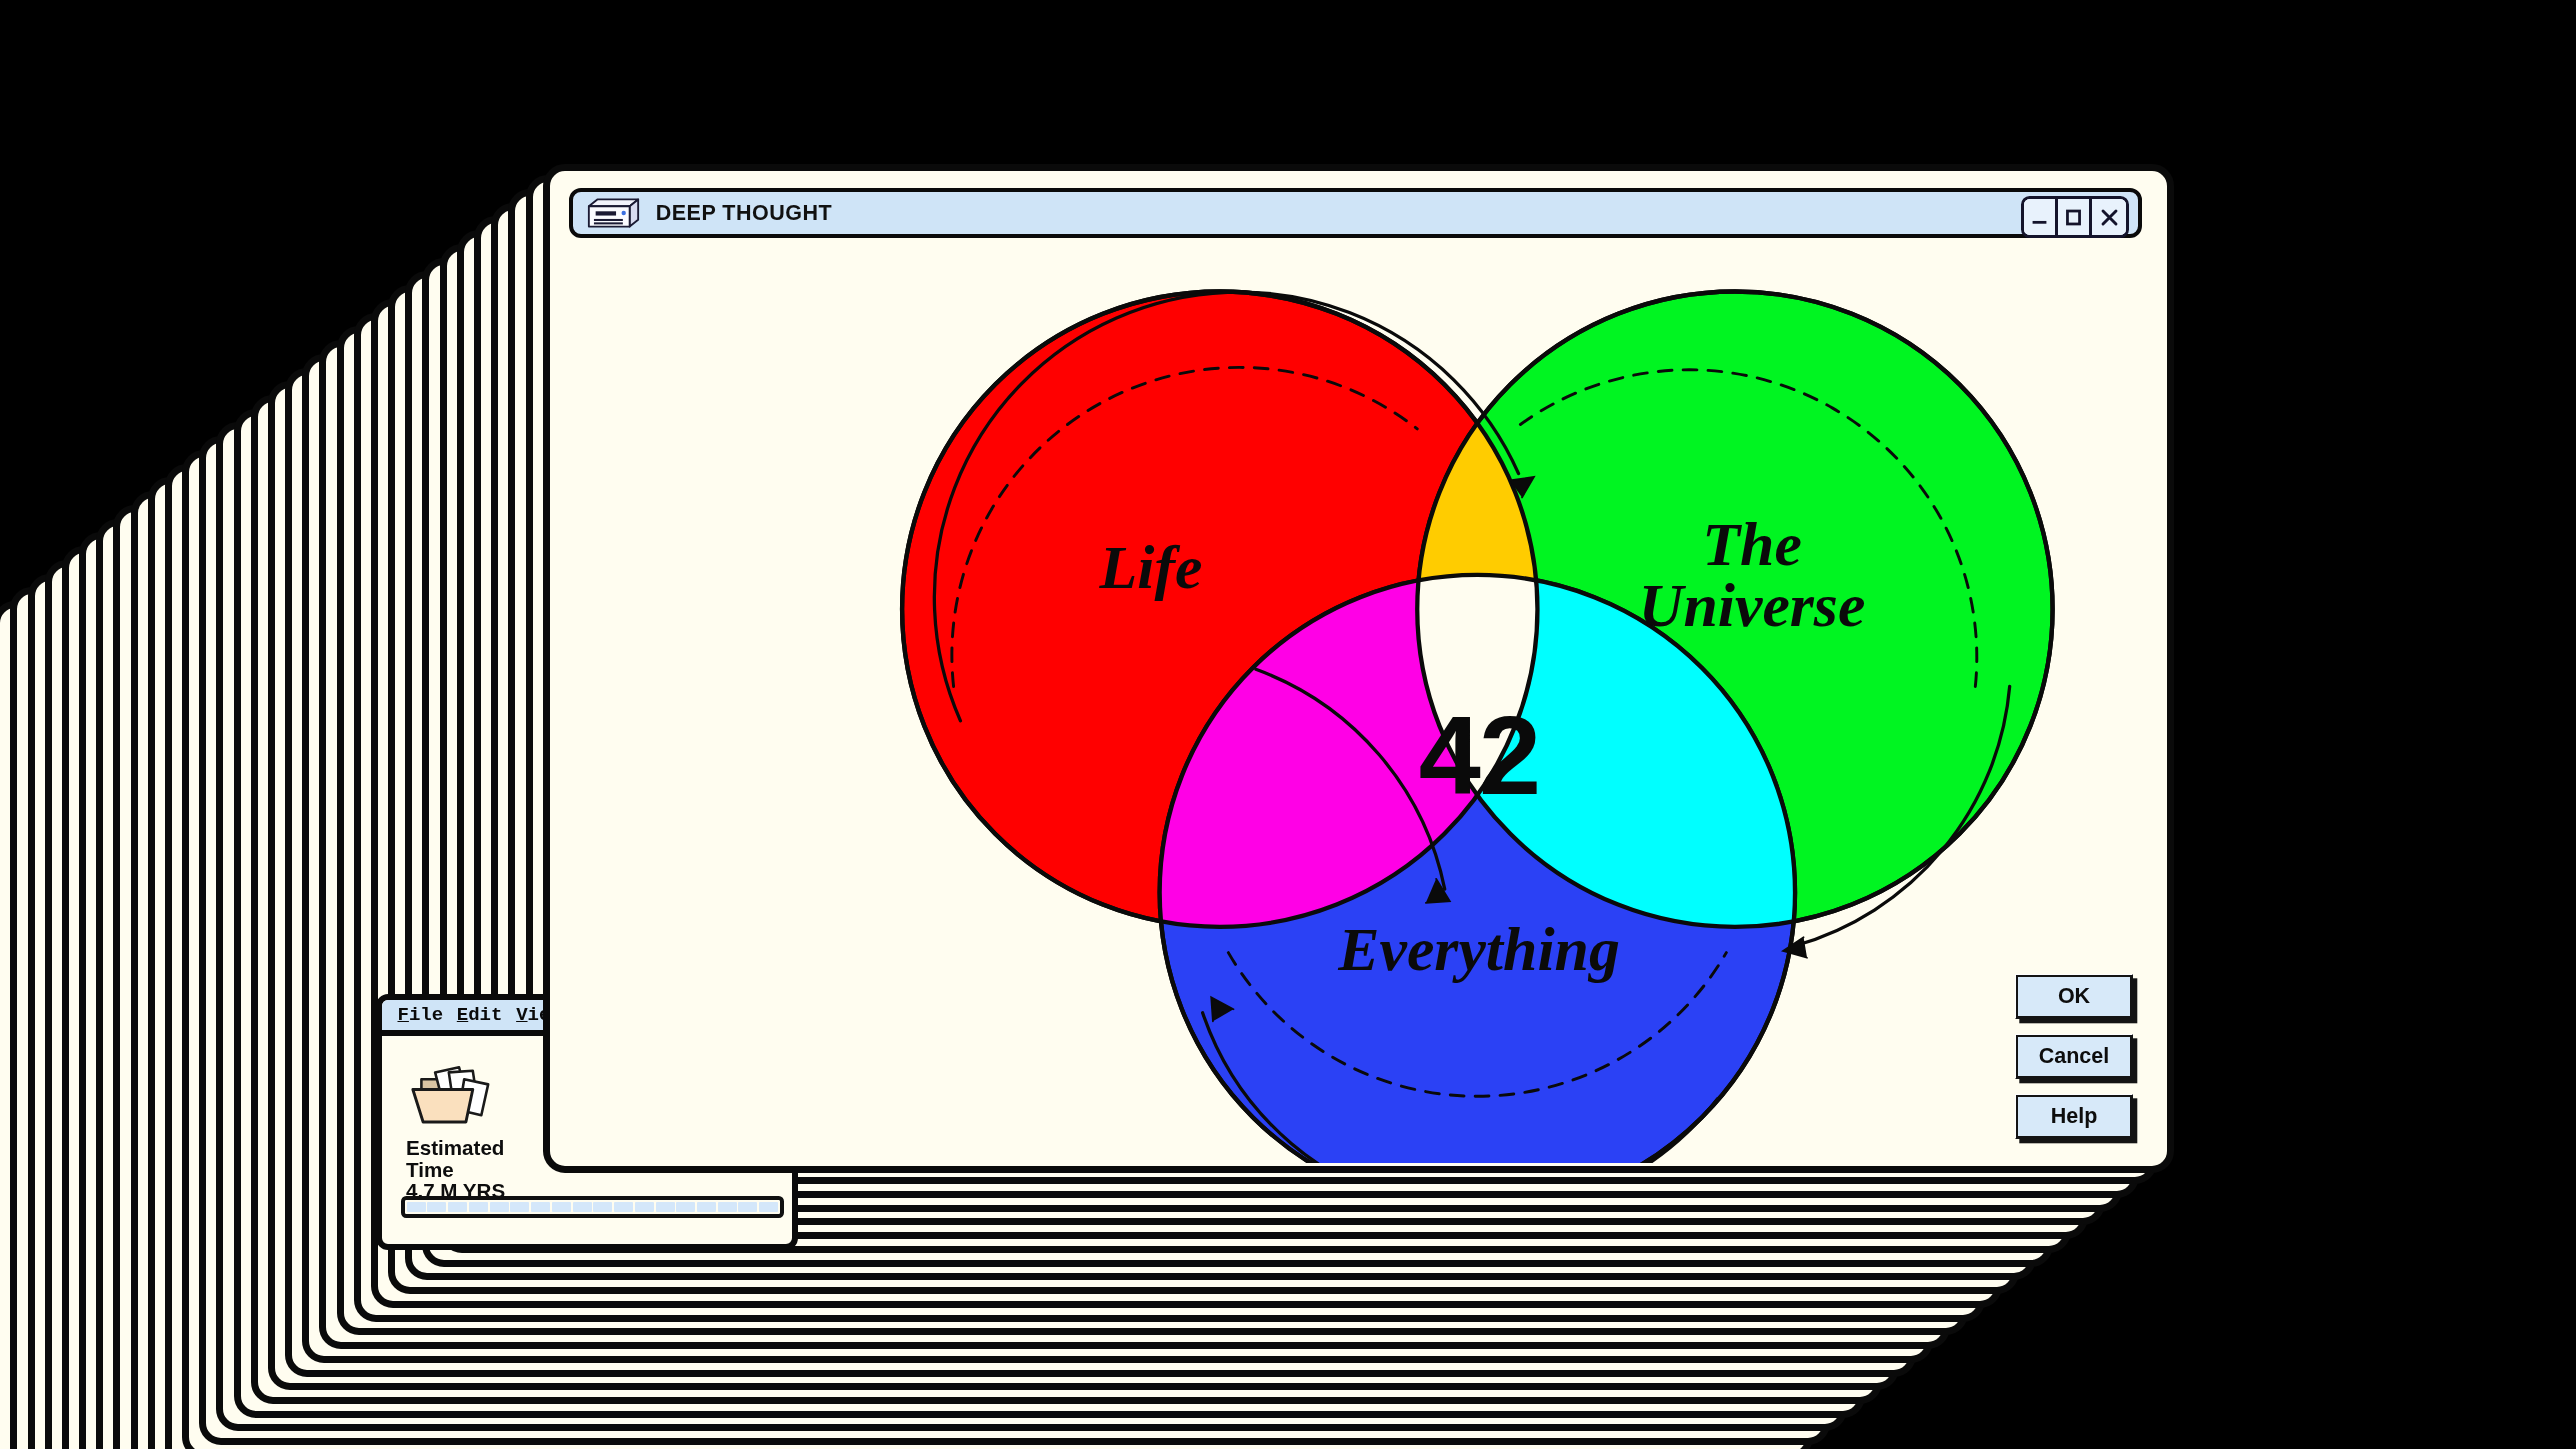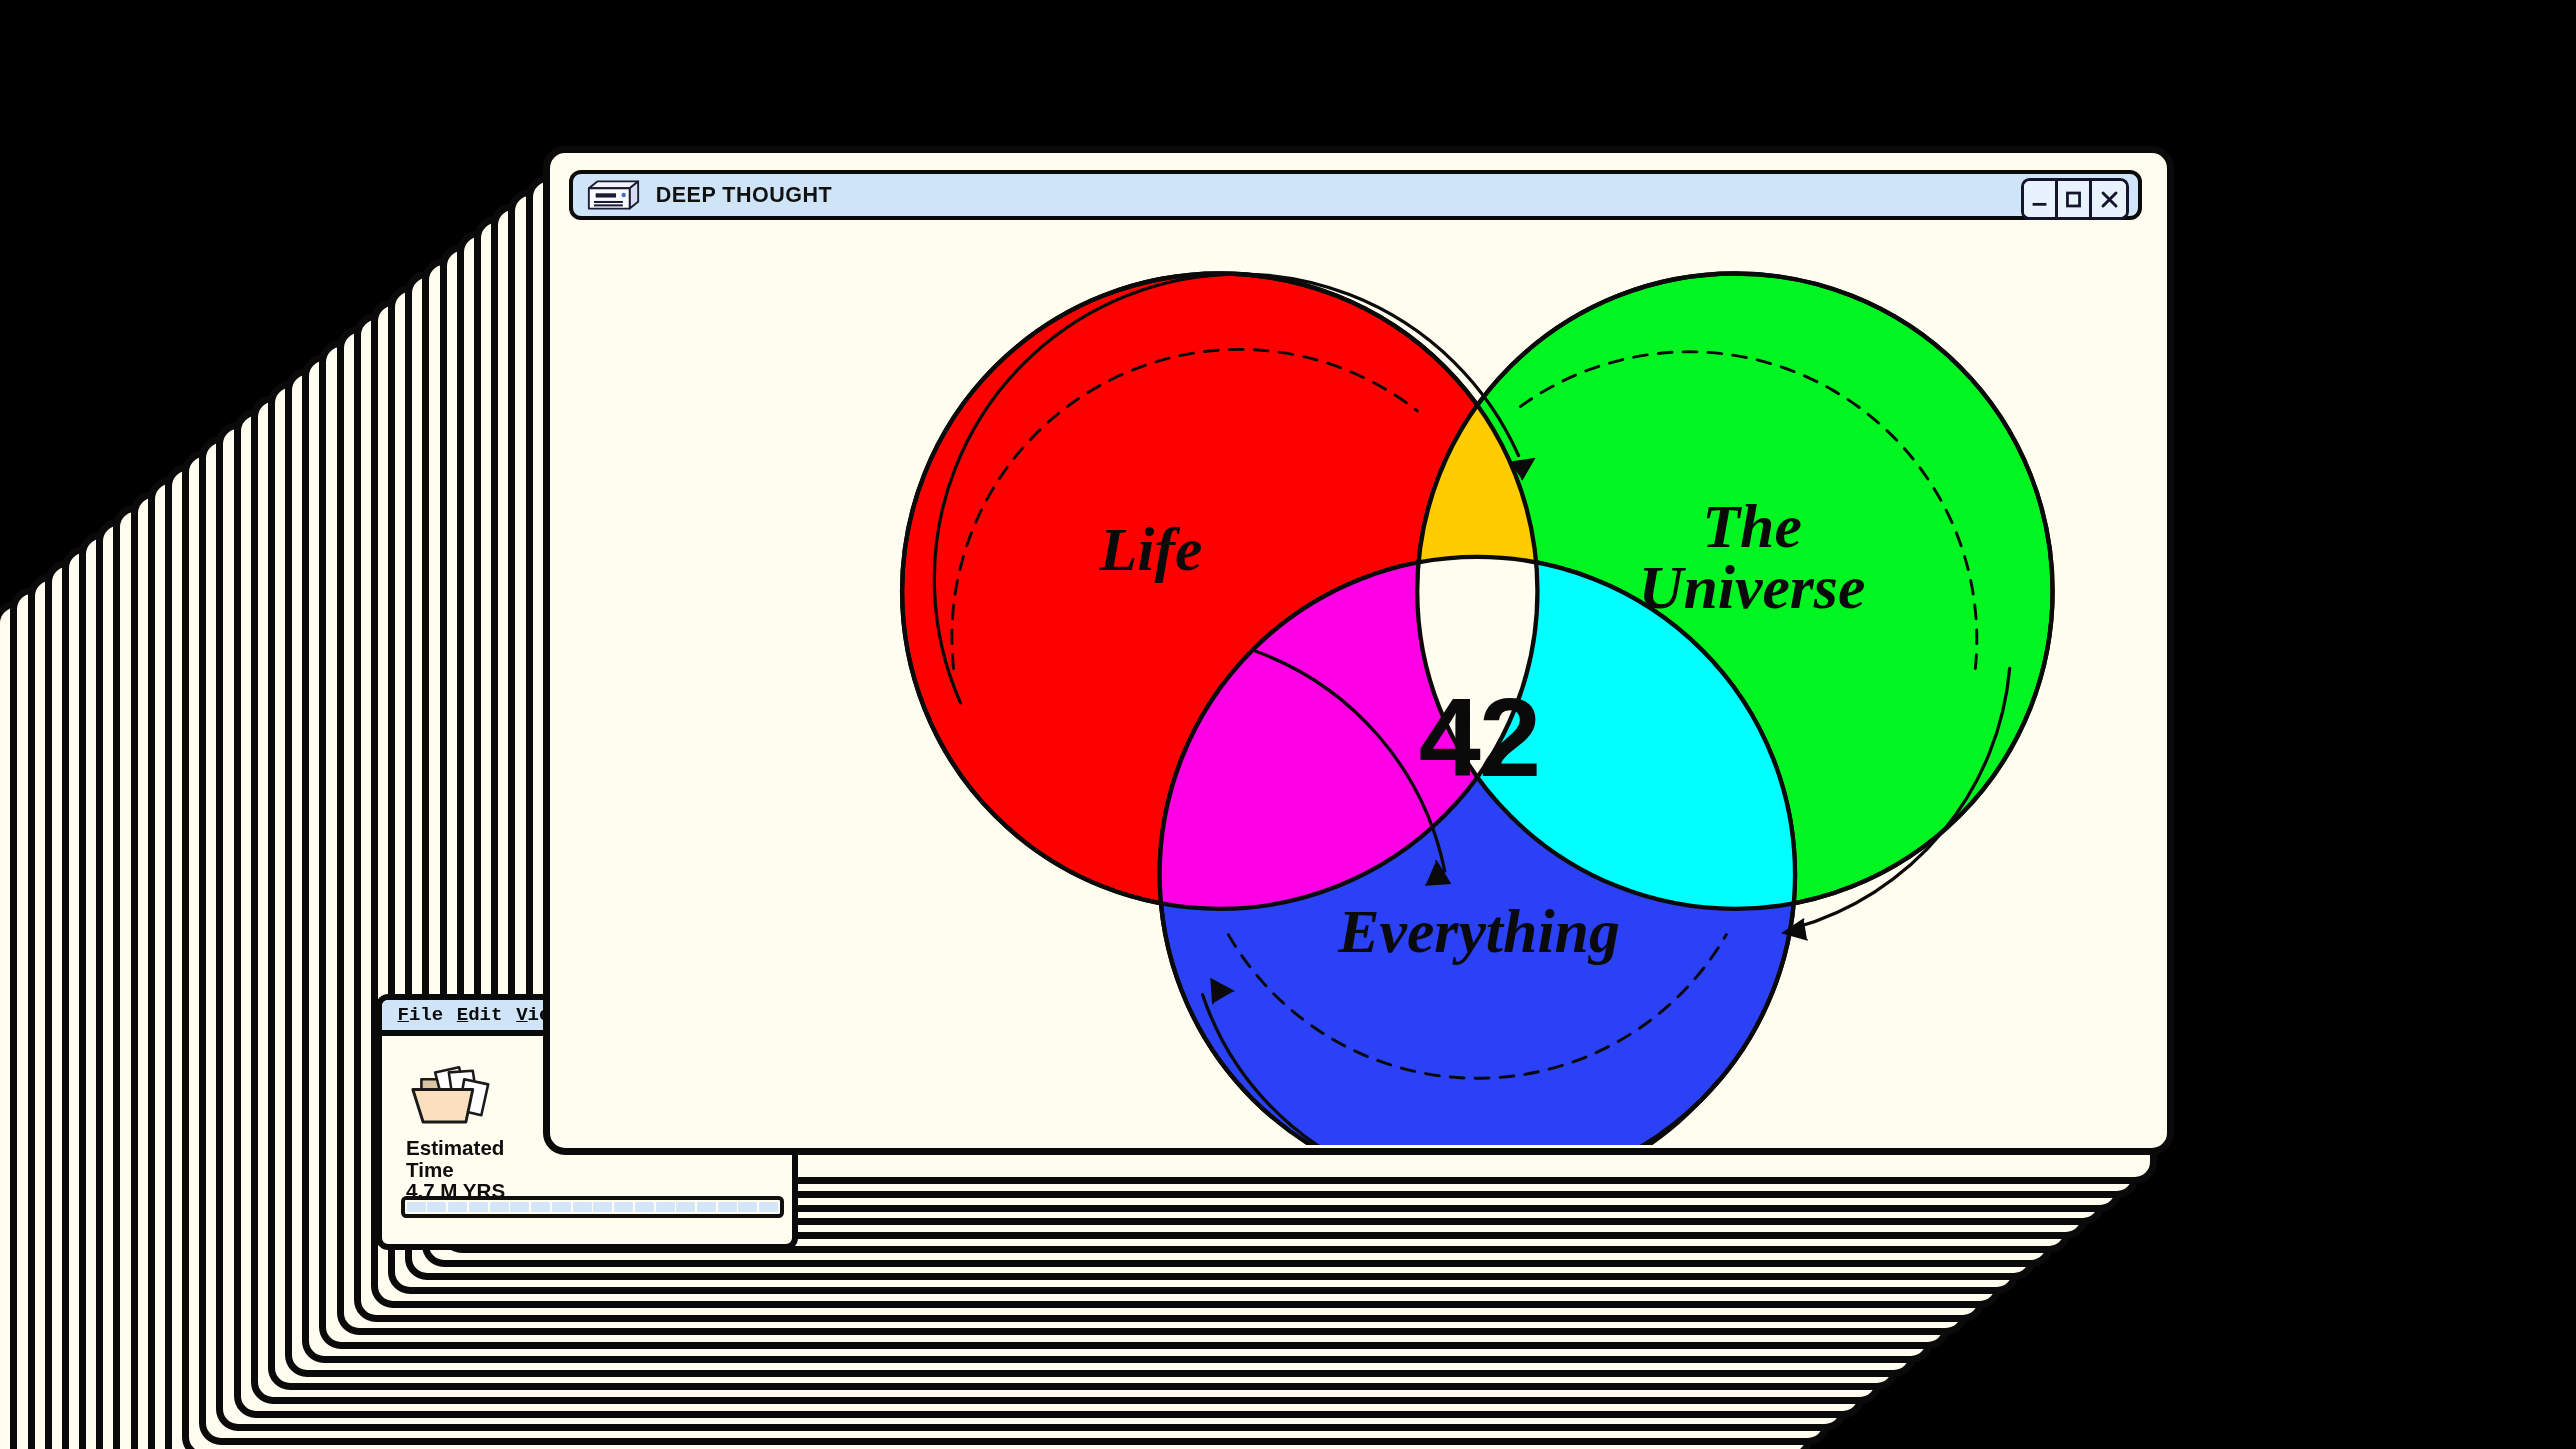--- a/index.html
+++ b/index.html
@@ -40,21 +40,21 @@
     background: #FFFDF0;
     border: 7.7px solid #0A0A0A;
     border-radius: 22px;
     box-sizing: border-box;
     overflow: hidden;
   }
 
   
   #main-window {
     left: 543px;
-    top: 146px;
+    top: 164px;
     width: 1631px;
     height: 1009px;
     z-index: 60;
   }
 
   #main-titlebar {
     position: absolute;
     left: 19px;
     top: 17px;
     width: 1573px;
@@ -356,20 +356,25 @@
 
         <text x="1400" y="378" text-anchor="middle" font-family="Liberation Serif, serif" font-style="italic" font-weight="bold" font-size="72" fill="#0A0A0A">The</text>
         <text x="1400" y="450" text-anchor="middle" font-family="Liberation Serif, serif" font-style="italic" font-weight="bold" font-size="72" fill="#0A0A0A">Universe</text>
 
         <text x="1082" y="850" text-anchor="middle" font-family="Liberation Serif, serif" font-style="italic" font-weight="bold" font-size="72" fill="#0A0A0A">Everything</text>
 
         <text x="1082" y="645" text-anchor="middle" font-family="Liberation Sans, sans-serif" font-weight="bold" font-size="130" letter-spacing="-2" fill="#0A0A0A">42</text>
       </svg>
     </div>
 
+    <div id="button-column">
+      <div class="dlg-btn">OK</div>
+      <div class="dlg-btn">Cancel</div>
+      <div class="dlg-btn">Help</div>
+    </div>
   </div>
 
   <div class="win" id="progress-window">
 
     <div id="progress-menubar">
       <span class="menu-item"><u>F</u><span>ile</span></span>
       <span class="menu-item"><u>E</u><span>dit</span></span>
       <span class="menu-item"><u>V</u><span>iew</span></span>
       <span class="menu-item"><span>H</span><u>e</u></span>
     </div>

